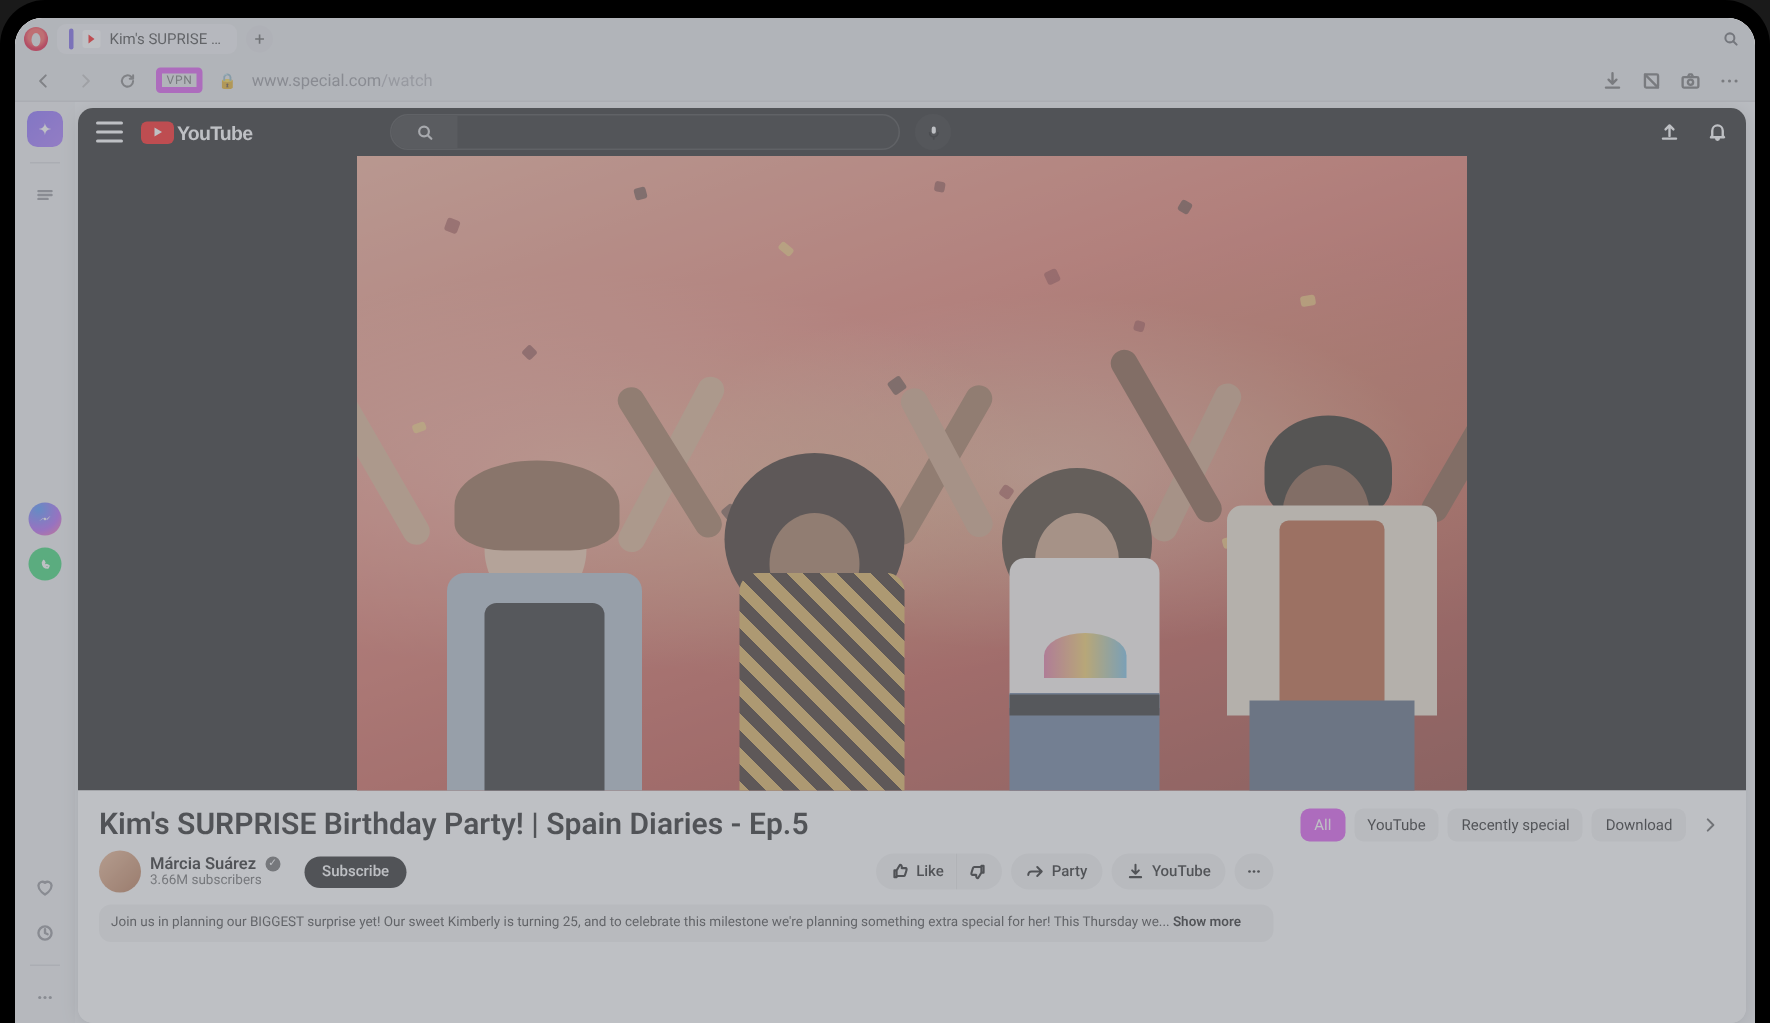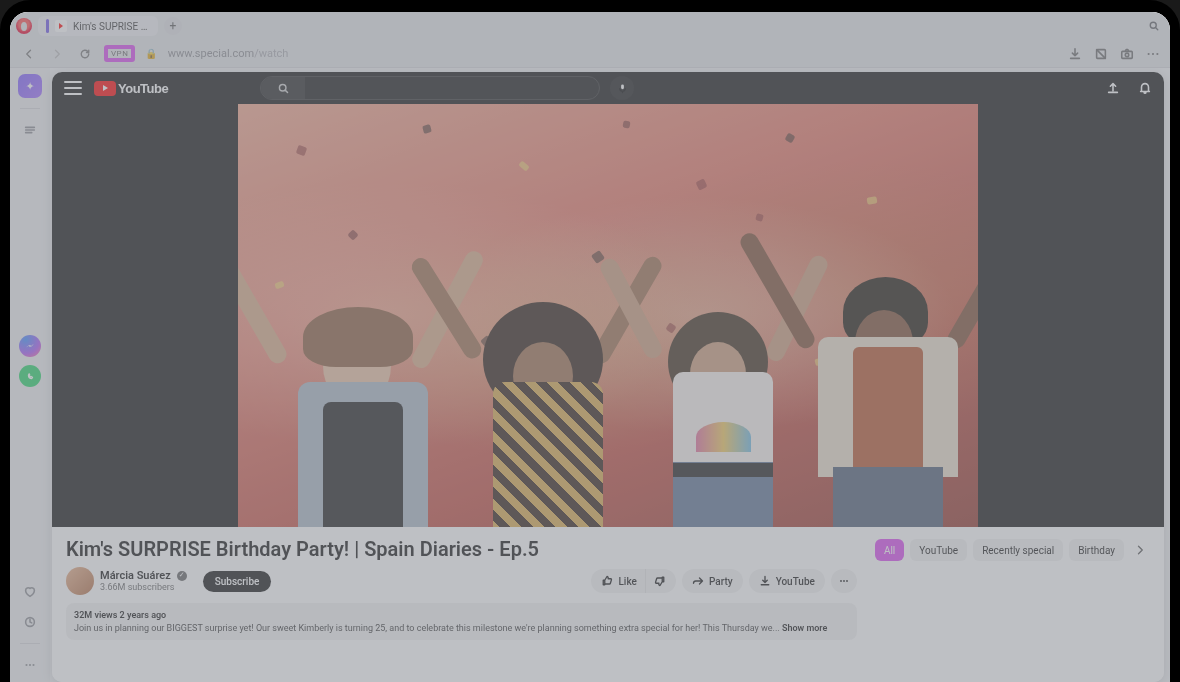--- a/index.html
+++ b/index.html
@@ -378,30 +378,29 @@
                     </div>
                     <div class="pill icon-only">
                       <svg viewBox="0 0 16 16" width="12" height="12">
                             <circle cx="4" cy="8" r="1.2" fill="#0f0f0f"></circle>
                             <circle cx="8" cy="8" r="1.2" fill="#0f0f0f"></circle>
                             <circle cx="12" cy="8" r="1.2" fill="#0f0f0f"></circle>
                           </svg>
                     </div>
                   </div>
                   <div class="desc-box" style="margin-top:8px;">
-                    <div class="desc-meta">32M views  2 years ago</div>
                     <span>Join us in planning our BIGGEST surprise yet! Our sweet Kimberly is turning 25, and to celebrate this milestone we're planning something extra special for her! This Thursday we...</span>
                     <span class="show-more">Show more</span>
                   </div>
                 </div>
                 <div class="chips-row" style="padding-top:2px;">
                   <div class="chip active">All</div>
                   <div class="chip">YouTube</div>
                   <div class="chip">Recently special</div>
-                  <div class="chip">Birthday</div>
+                  <div class="chip">Download</div>
                   <div class="chips-next">
                         <svg class="ico" viewBox="0 0 16 16" width="12" height="12">
                           <path d="M6 3l5 5-5 5"></path>
                         </svg>
                       </div>
                 </div>
               </div>
             </div>
 
           </div>

